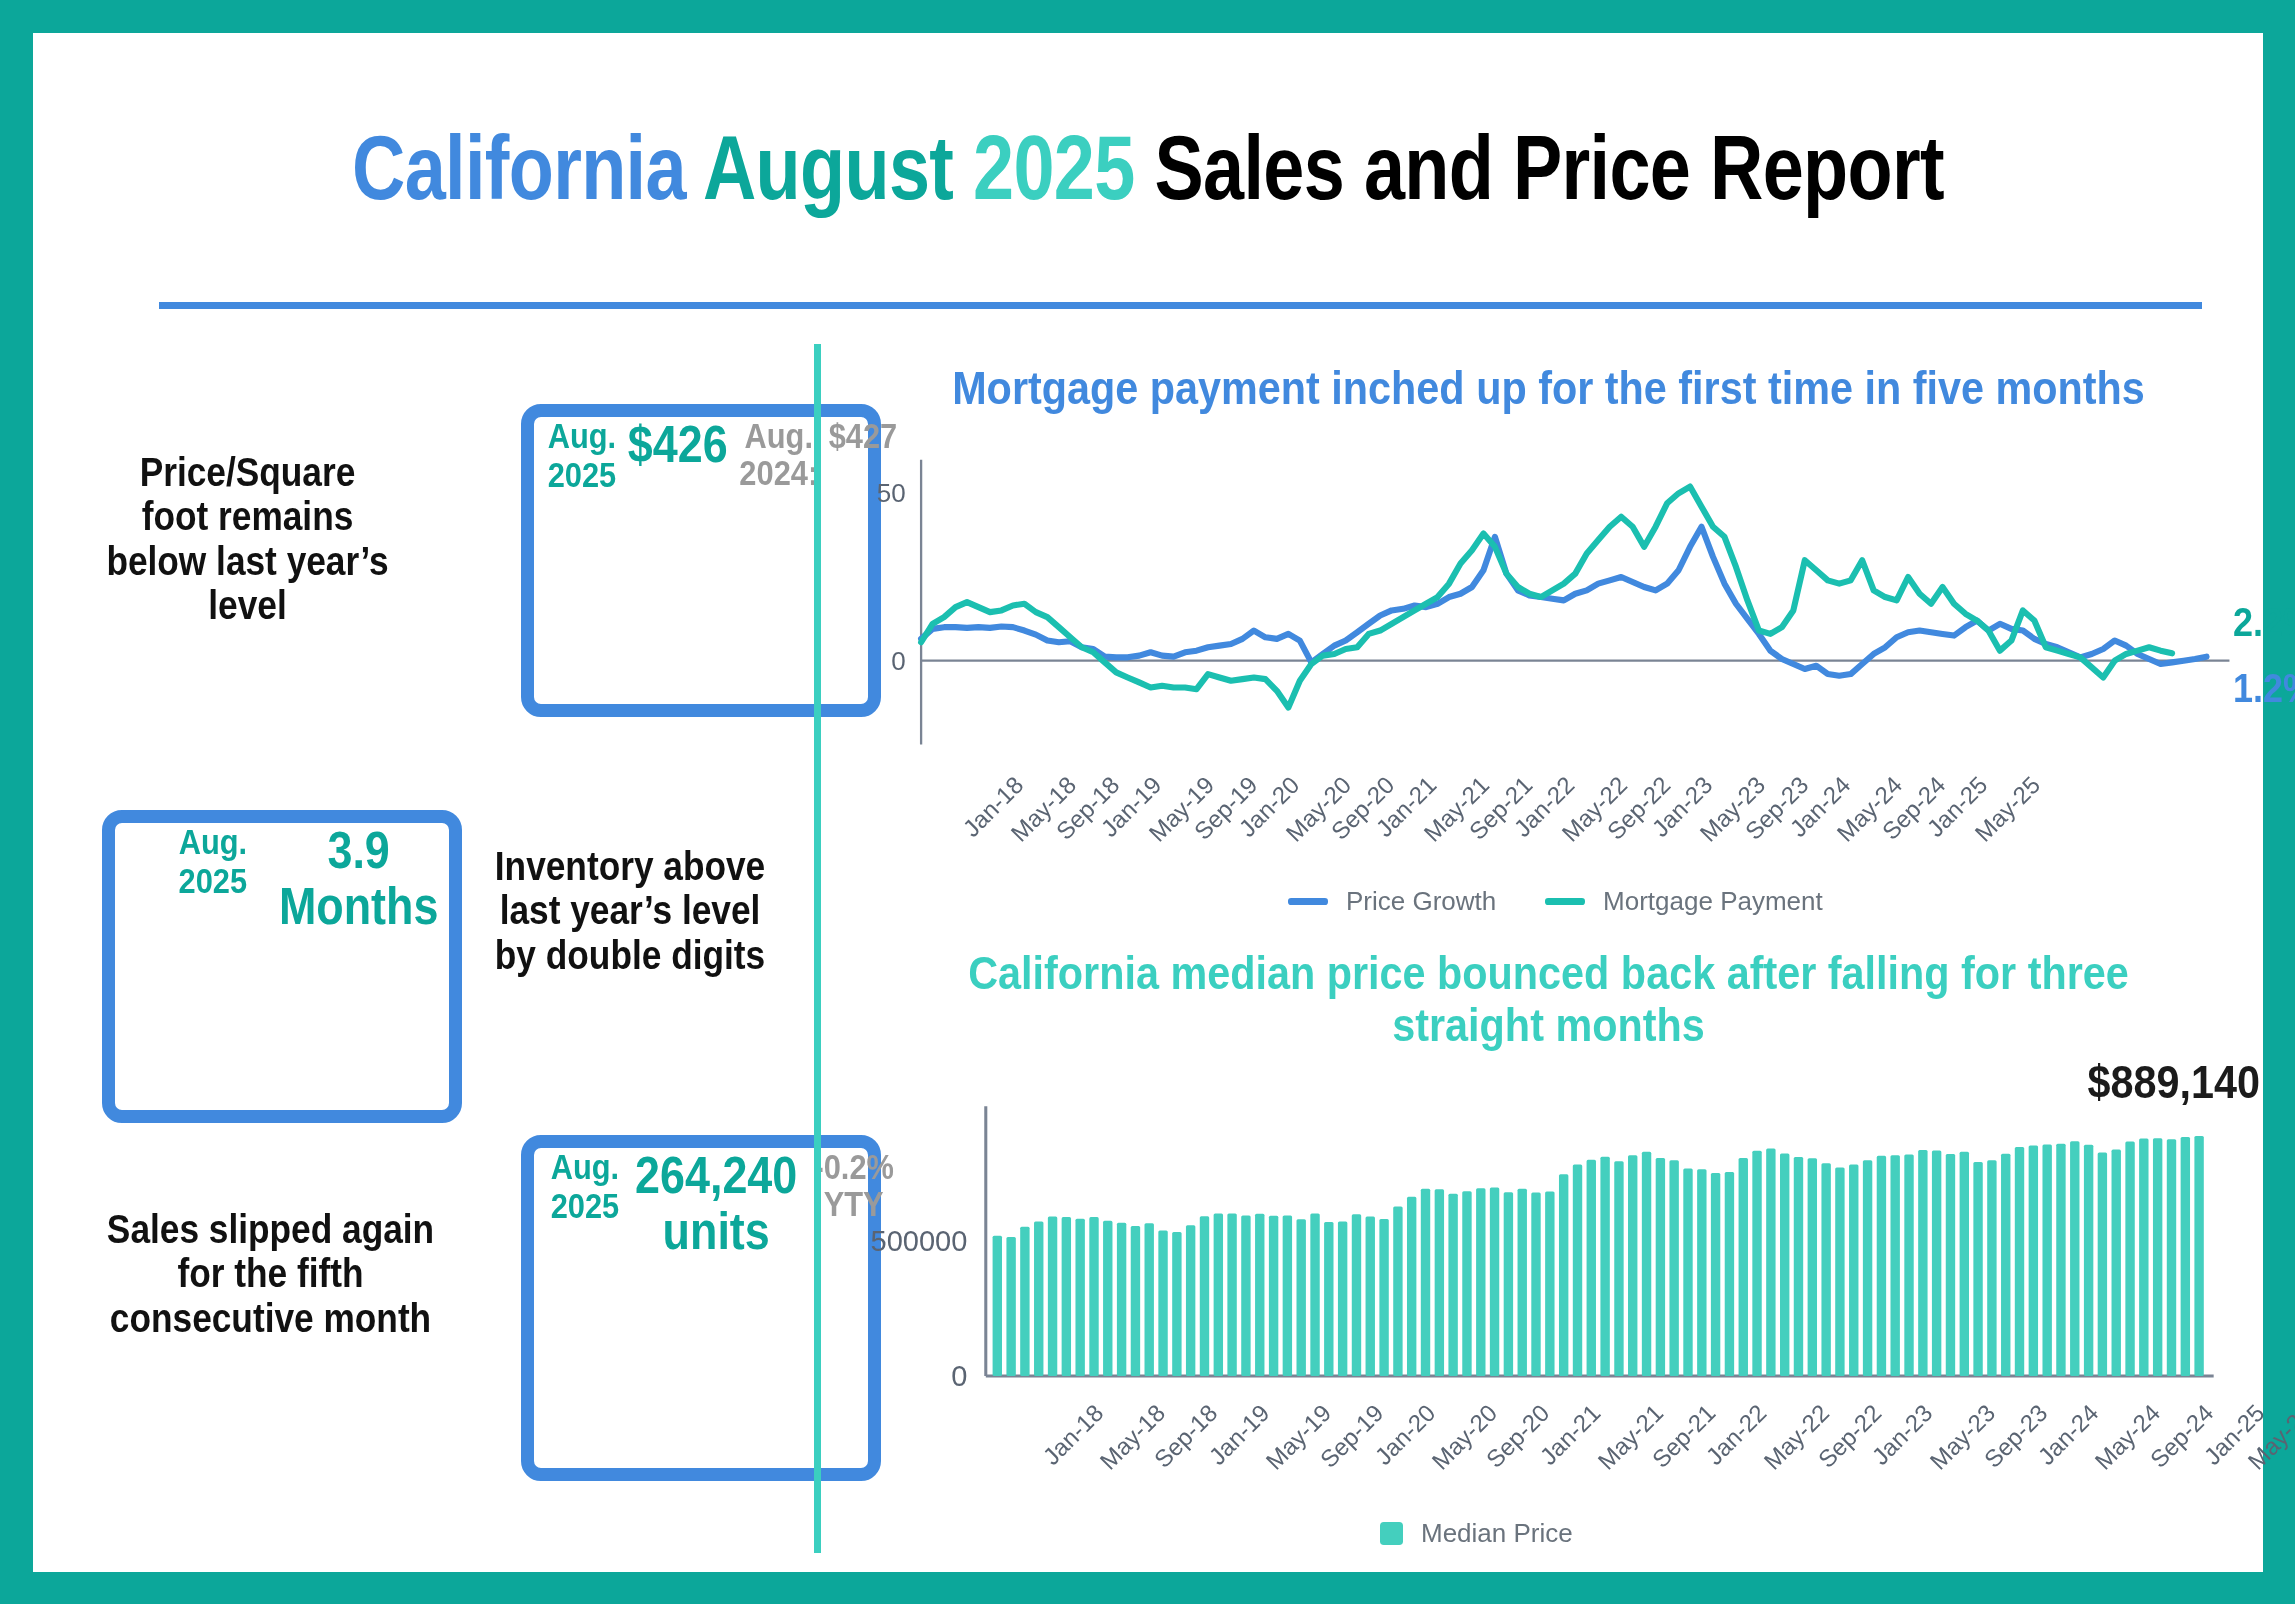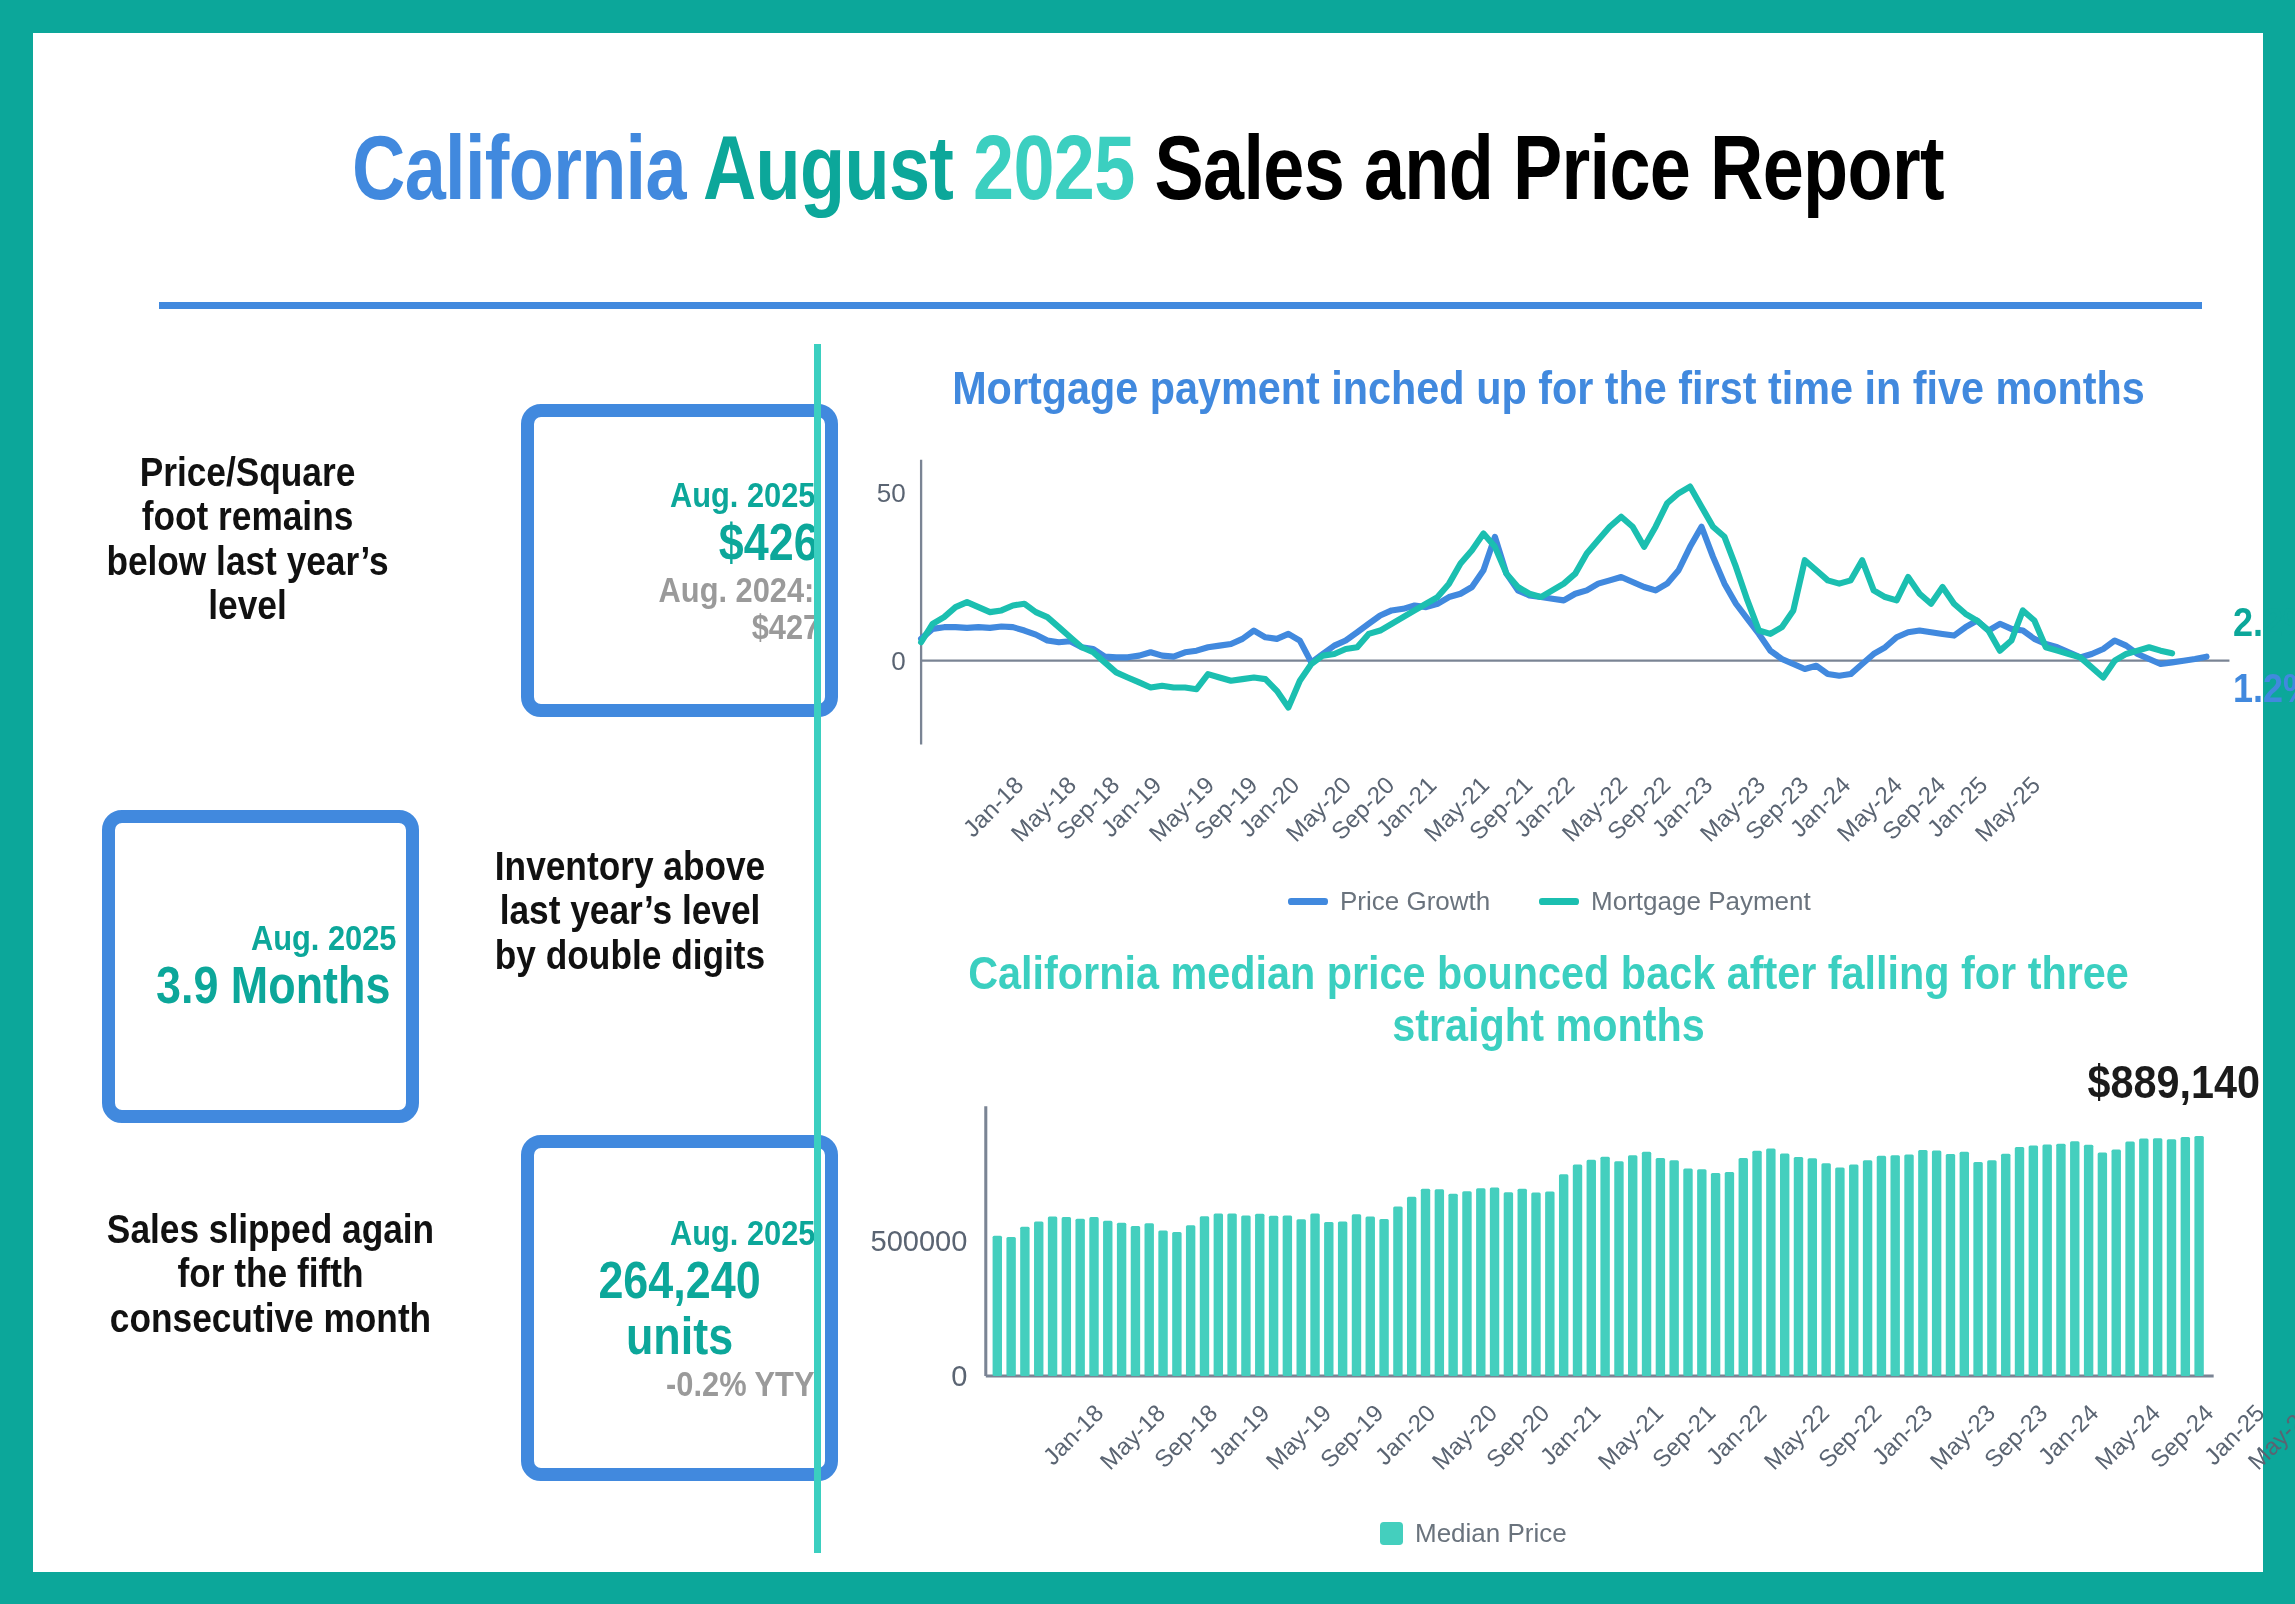--- a/index.html
+++ b/index.html
@@ -38,23 +38,24 @@
     position:absolute;
     font-size:41px;font-weight:bold;line-height:1.08;
     color:#111;text-align:center;
     transform:scaleX(0.86);transform-origin:center center;
   }
   .statbox{
     position:absolute;
     border:13px solid #4189DE;
     border-radius:20px;
     background:#fff;
-    display:flex;flex-direction:column;
-    align-items:flex-end;justify-content:center;
+    display:flex;flex-direction:row;
+    align-items:flex-start;justify-content:center;
     text-align:center;
+    padding-left:43px;
   }
   .sb-month{color:#0CA79A;font-size:35px;font-weight:bold;line-height:1.1;
             transform:scaleX(0.88);}
   .sb-value{color:#0CA79A;font-size:51px;font-weight:bold;line-height:1.1;
             transform:scaleX(0.88);}
   .sb-sub{color:#9A9A9A;font-size:35px;font-weight:bold;line-height:1.06;
           transform:scaleX(0.88);}
   
   #calloutA{left:3.8px;top:111px;width:329px;}
   #boxA{left:442px;top:65px;width:291px;height:287px;}
@@ -80,21 +81,21 @@
   .endlabel{font-size:40px;font-weight:bold;transform:scaleX(0.9);
             transform-origin:left center;}
   .bigval{
     position:absolute;font-size:47px;font-weight:bold;color:#1b1b1b;
     transform:scaleX(0.88);transform-origin:right center;
   }
   .legend{
     position:absolute;display:flex;align-items:center;gap:13.8px;
     font-size:26px;color:#6A737D;
   }
-  .legend .item{display:flex;align-items:center;gap:12px;margin-right:35px;}
+  .legend .item{display:flex;align-items:center;gap:18px;margin-right:35px;}
   .lg-line{width:40px;height:6.1px;border-radius:3.1px;}
   .lg-sq{width:23px;height:23px;border-radius:3.8px;}
   .xticks{position:absolute;height:92px;}
   .xtick{
     position:absolute;top:0;
     color:#5A6472;font-size:24px;white-space:nowrap;
     transform:rotate(-45deg);transform-origin:right top;
     text-align:right;
   }
   svg{display:block;}

